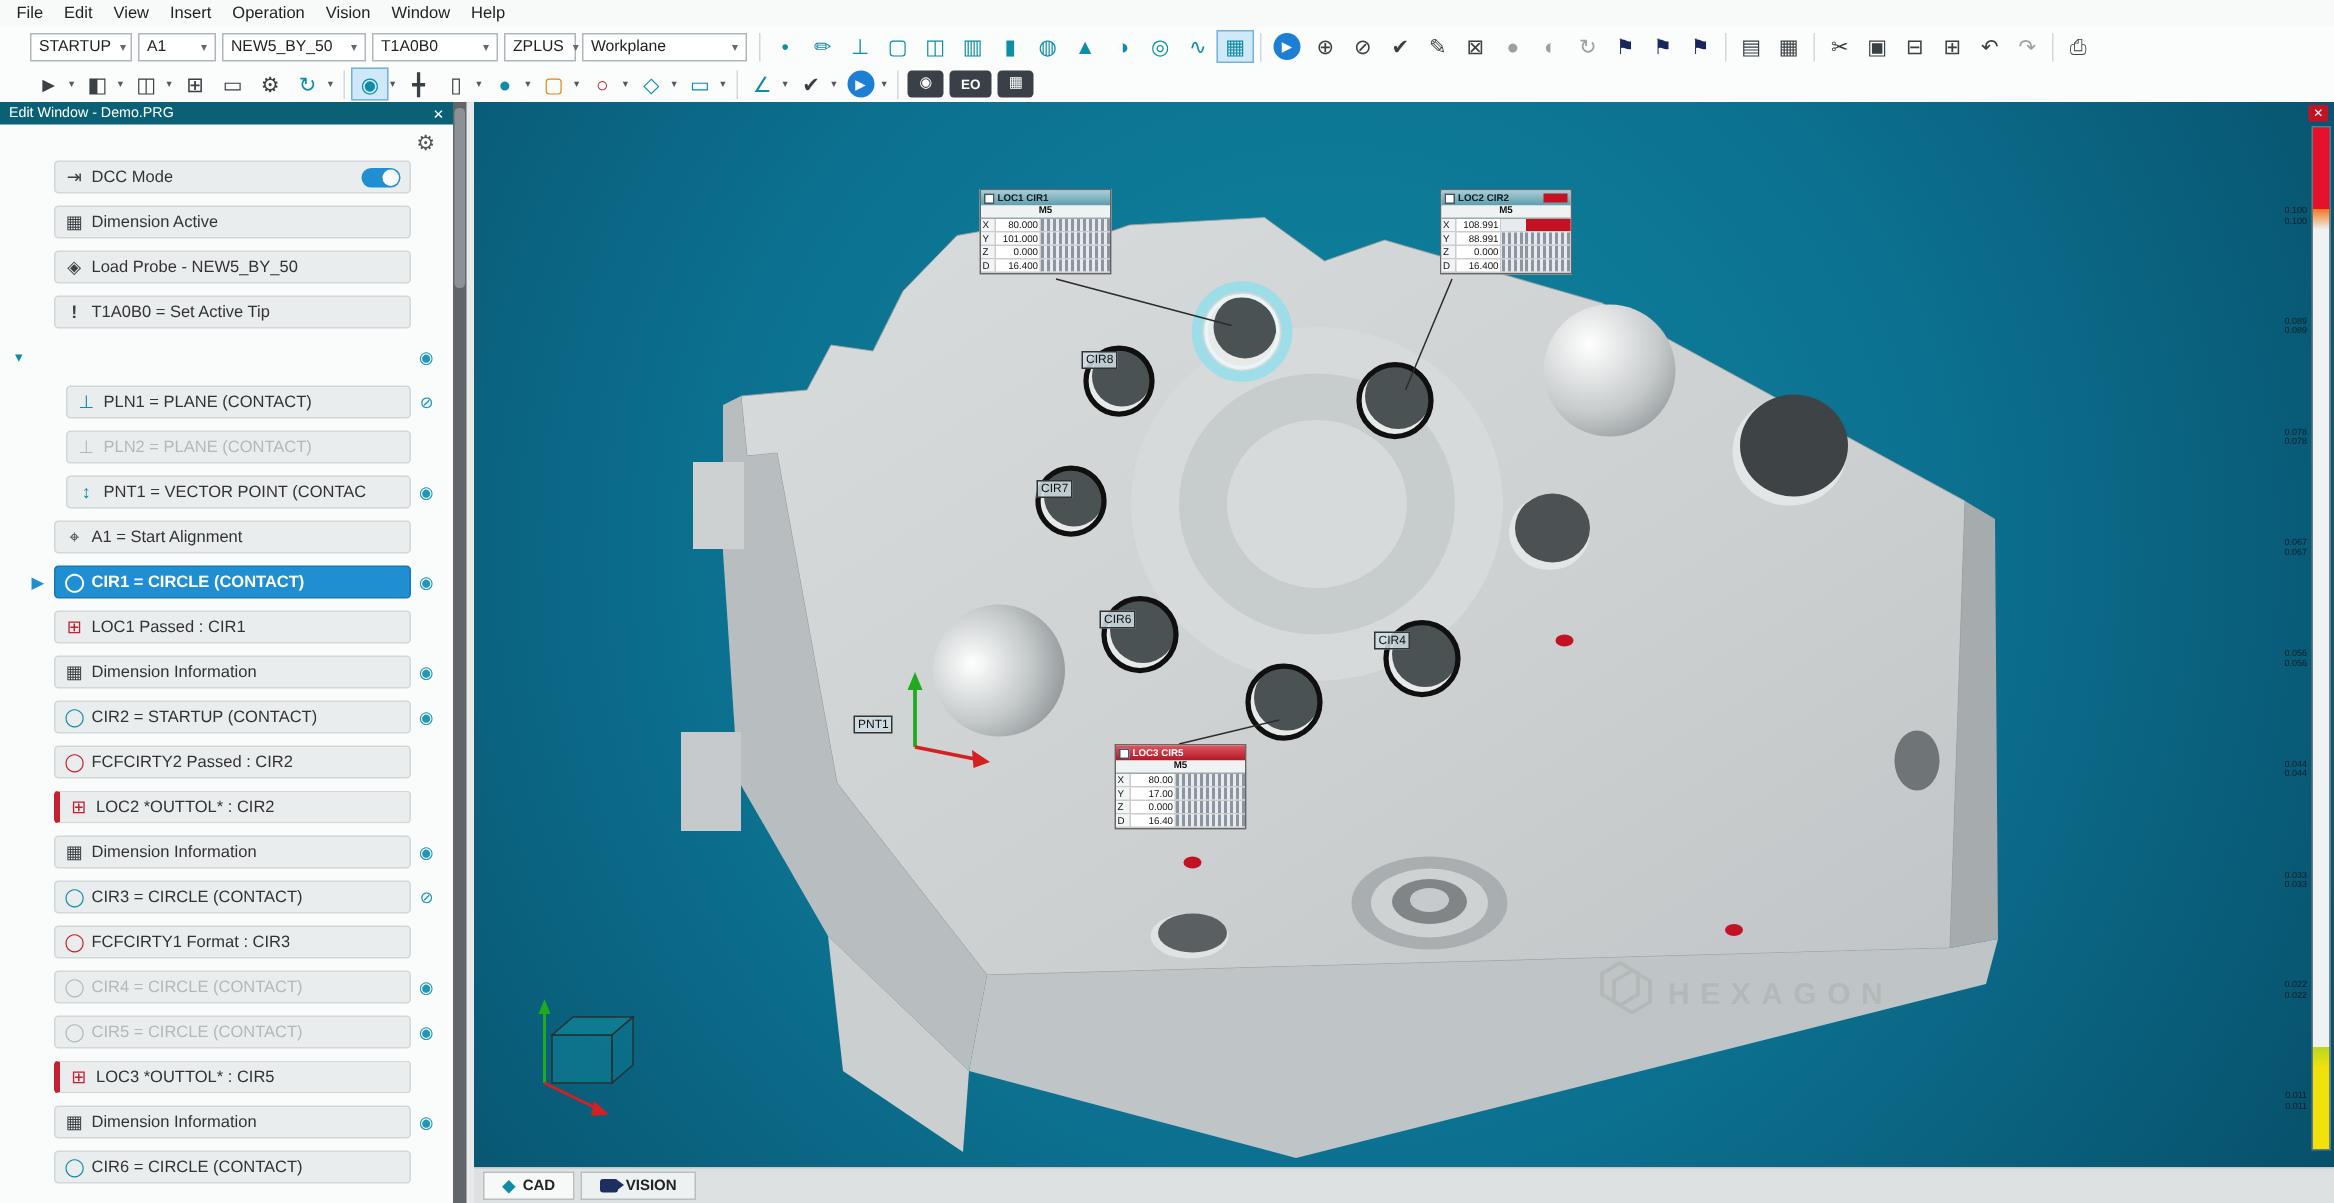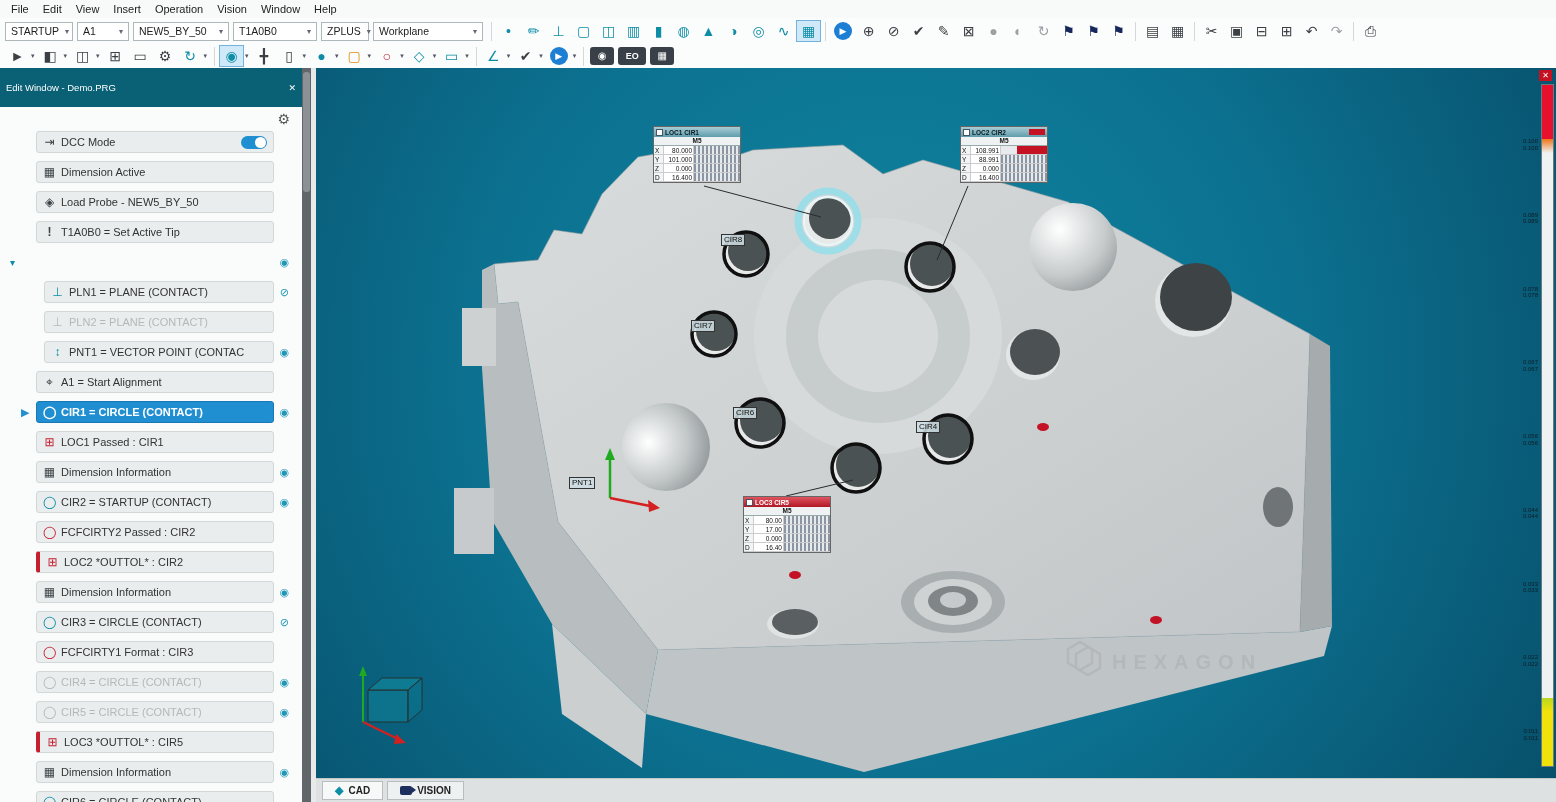--- a/index.html
+++ b/index.html
@@ -4,21 +4,21 @@
 <style>
   html,body{margin:0;padding:0;}
   body{width:1556px;height:802px;position:relative;overflow:hidden;background:#e8eaea;
        font-family:"Liberation Sans",sans-serif;-webkit-font-smoothing:antialiased;}
   
   #menubar{position:absolute;top:0;left:0;right:0;height:18px;background:#f8f9f9;border-bottom:1px solid #e3e6e6;
            display:flex;align-items:center;padding-left:4px;font-size:11px;color:#222;}
   .menu-item{padding:1px 7px;cursor:default;}
   
   .toolbar{position:absolute;left:0;right:0;display:flex;align-items:center;background:#fbfcfc;
-           border-bottom:1px solid #e0e3e3;padding-left:5px;}
+           border-bottom:1px solid #e0e3e3;padding-left:20px;}
   #tb1{top:18px;height:26px;}
   #tb2{top:44px;height:24px;}
   .dd-box{display:flex;align-items:center;justify-content:space-between;height:19px;background:#fff;
           border:1px solid #aeb8ba;font-size:10.5px;color:#222;padding:0 5px;margin-right:4px;box-sizing:border-box;}
   .dd-box .chev{font-size:8px;color:#667;margin-left:6px;}
   .w1{width:68px}.w2{width:52px}.w3{width:96px}.w4{width:84px}.w5{width:48px}.w6{width:110px}
   .sep{width:1px;height:19px;background:#d4d8d8;margin:0 4px;flex:none;}
   .ti{width:25px;height:22px;line-height:22px;text-align:center;font-size:14px;flex:none;cursor:default;}
   .ti.teal{color:#0e8ea6}.ti.dark{color:#3a4044}.ti.navy{color:#17275c}.ti.gray{color:#9aa0a3}
   .ti.act{background:#cfe9f8;border:1px solid #74b2de;line-height:20px;box-sizing:border-box;}
@@ -26,21 +26,21 @@
            font-size:9px;text-align:center;margin:0 4px;flex:none;}
   .t2{display:flex;align-items:center;margin-right:3px;flex:none;}
   .t2 .dd{font-size:7px;color:#556;margin-left:1px;}
   .ti.orange{color:#e08a10}.ti.red{color:#c42030}
   .cam{width:24px;height:18px;line-height:18px;border-radius:3px;background:#3a4047;color:#fff;
        font-size:10px;text-align:center;margin:0 2px;flex:none;}
   .eo-btn{min-width:24px;height:18px;line-height:18px;border-radius:3px;background:#3a4047;color:#fff;
           font-size:9px;font-weight:bold;text-align:center;margin:0 2px;flex:none;padding:0 2px;}
   
   #sidebar{position:absolute;left:0;top:68px;bottom:0;width:302px;background:#fafbfb;overflow:hidden;}
-  #sb-title{height:15px;background:#0a6075;color:#fff;font-size:9.5px;display:flex;align-items:center;padding:12px 6px;}
+  #sb-title{height:15px;background:#0a6075;color:#fff;font-size:9.5px;display:flex;align-items:center;padding:0 6px;}
   #sb-title .close{margin-left:auto;font-size:9px;cursor:default;}
   #sb-gear{height:24px;display:flex;justify-content:flex-end;align-items:center;padding-right:12px;color:#555;font-size:14px;}
   #sb-list{position:relative;}
   .row{position:relative;height:22px;margin-bottom:8px;display:flex;align-items:center;}
   .pill{margin-left:36px;width:238px;height:22px;background:#e9edee;border:1px solid #d2d7d8;border-radius:3px;
         display:flex;align-items:center;gap:5px;padding:0 6px;box-sizing:border-box;font-size:11px;color:#333;cursor:default;}
   .row.indent .pill{margin-left:44px;width:230px;}
   .row.sel .pill{background:#1f8fd2;border-color:#1878b4;color:#fff;font-weight:700;}
   .row.dis .pill{color:#b3b9ba;}
   .row.dis .ico{color:#b3b9ba !important;}

